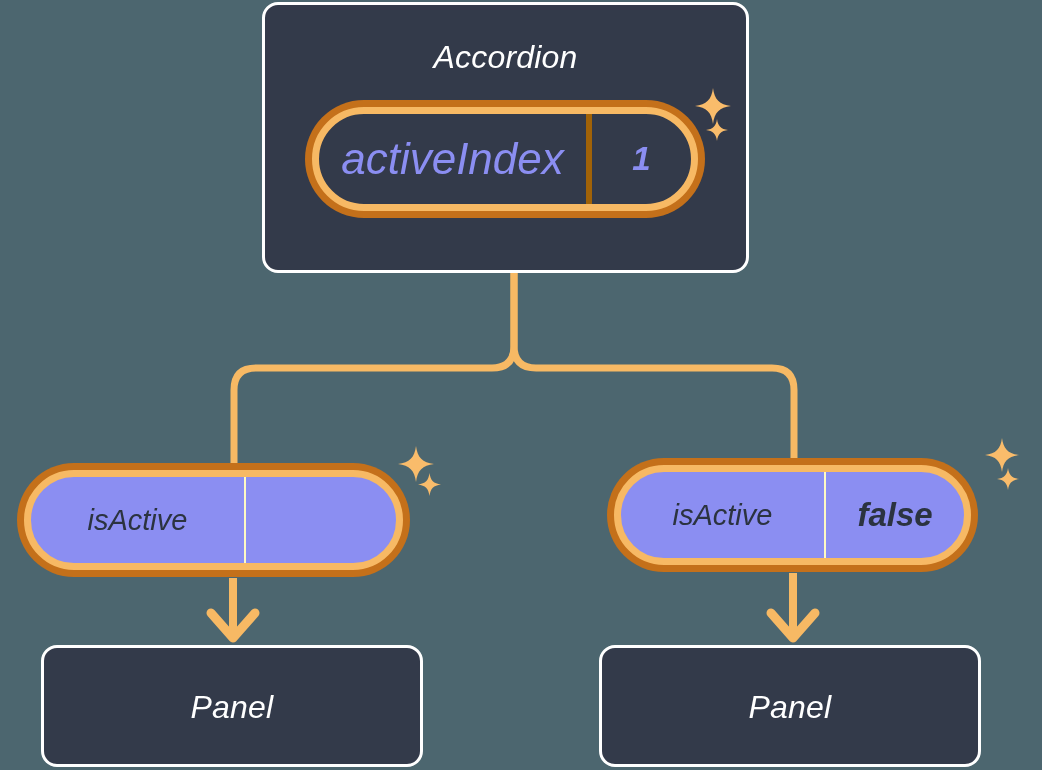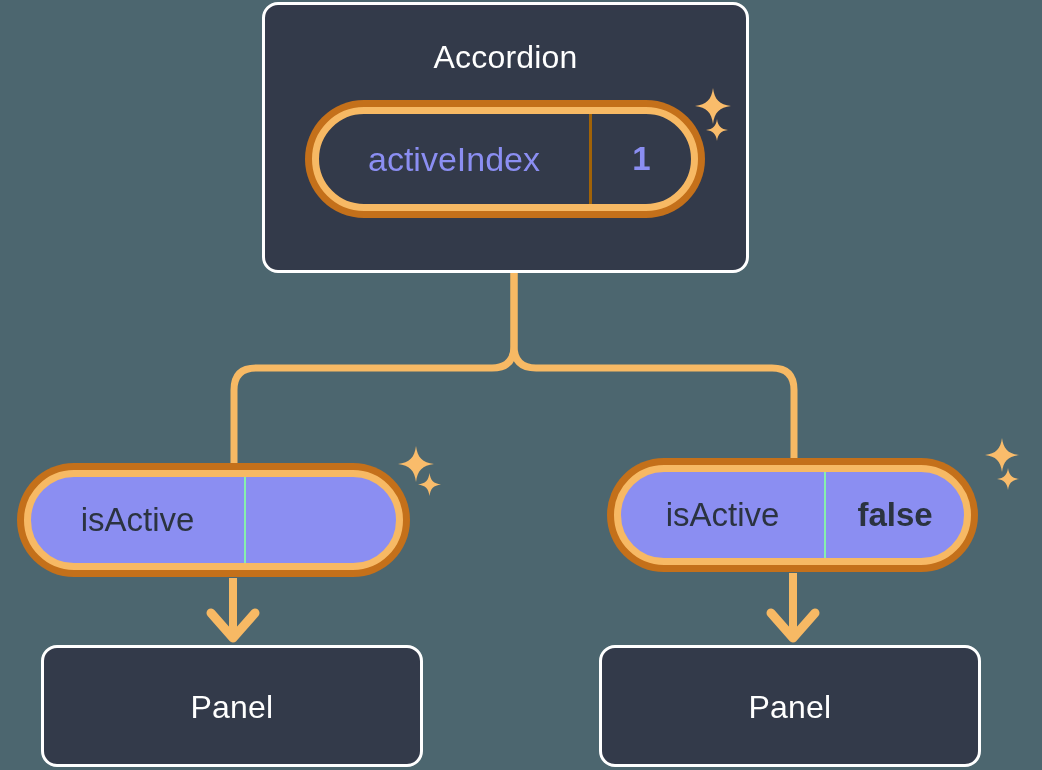--- a/index.html
+++ b/index.html
@@ -11,20 +11,21 @@
     width: 1042px;
     height: 770px;
     background: #4c666f;
     font-family: "Liberation Sans", sans-serif;
     overflow: hidden;
   }
   #stage {
     position: relative;
     width: 1042px;
     height: 770px;
+    font-style: italic;
   }
 
   
   #connectors {
     position: absolute;
     left: 0;
     top: 0;
     width: 1042px;
     height: 770px;
     pointer-events: none;
@@ -96,40 +97,40 @@
   #pill-activeindex {
     left: 312px;
     top: 107px;
     width: 386px;
     height: 104px;
     background: #333a4a;
   }
   #pill-activeindex .pill-key {
     flex: 0 0 273px;
     color: #8b8ef2;
-    font-size: 34px;
+    font-size: 44px;
     font-weight: 400;
-    border-right: 3px solid #a16207;
+    border-right: 6px solid #a16207;
   }
   #pill-activeindex .pill-val {
     flex: 1 1 auto;
     color: #8b8ef2;
     font-size: 33px;
     font-weight: 700;
   }
 
   
   .pill-purple {
     background: #8b8ef2;
   }
   .pill-purple .pill-key {
     color: #2b3340;
-    font-size: 33px;
+    font-size: 29px;
     font-weight: 400;
-    border-right: 2px solid #86efac;
+    border-right: 2px solid #fef9c3;
   }
   .pill-purple .pill-val {
     flex: 1 1 auto;
     color: #2b3340;
     font-size: 33px;
     font-weight: 700;
   }
 
   #pill-isactive-left {
     left: 24px;

